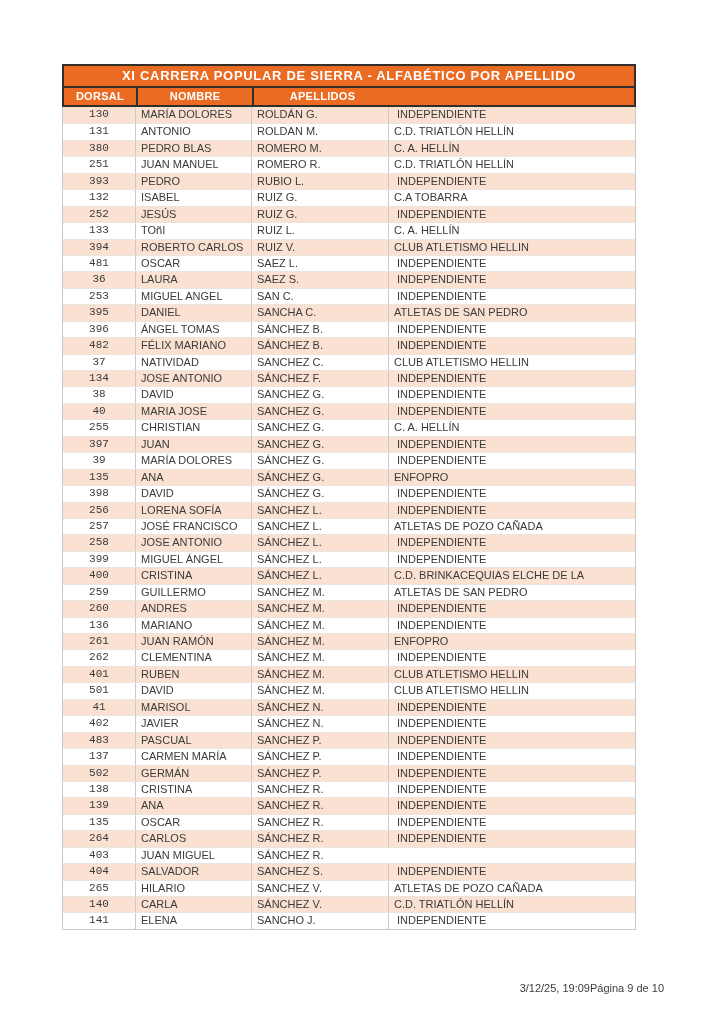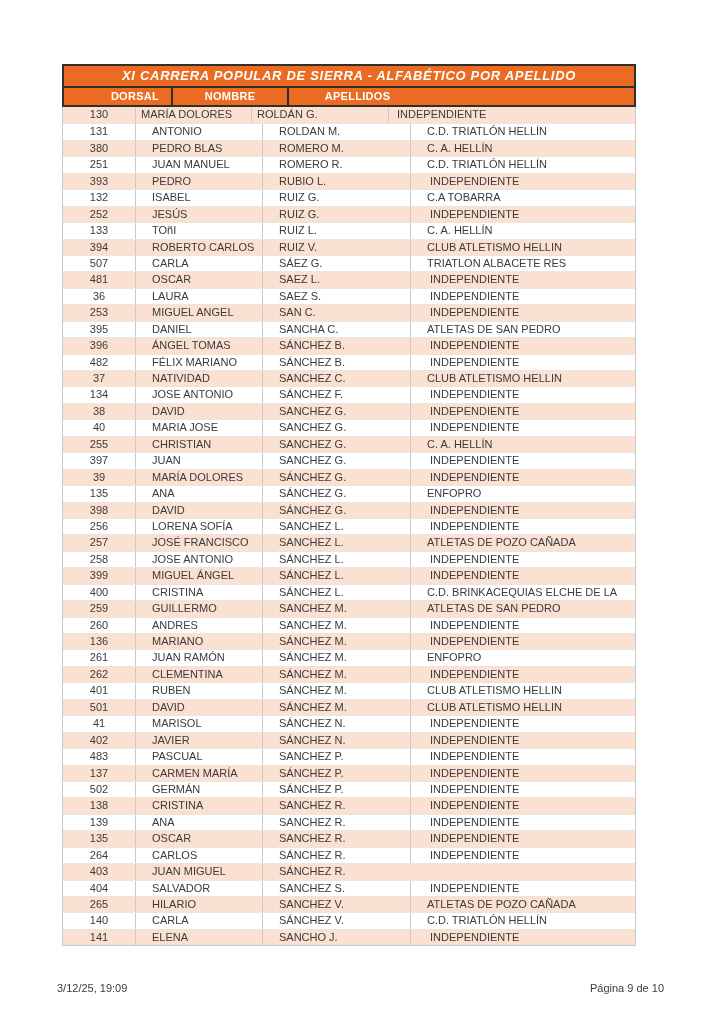--- a/index.html
+++ b/index.html
@@ -15,58 +15,57 @@
     width:725px;height:1024px;position:relative;background:#ffffff;
     font-family:"Liberation Sans", sans-serif;
     -webkit-font-smoothing:antialiased;
   }
   .table-wrap{position:absolute;left:62px;top:64px;width:574px;}
   .title-bar{
     box-sizing:border-box;height:24px;
     background:var(--header-orange,#ec6b23);
     border:2px solid var(--border-dark,#322e2a);
     color:#ffffff;font-weight:bold;font-size:13px;line-height:20px;
-    text-align:center;letter-spacing:0.7px;white-space:nowrap;overflow:hidden;font-style:italic;
+    text-align:center;letter-spacing:0.7px;white-space:nowrap;overflow:hidden;
   }
   .header-row{
     box-sizing:border-box;display:grid;grid-template-columns:74px 116px 137px 1fr;
     height:19px;background:var(--header-orange,#ec6b23);
     border-left:2px solid var(--border-dark,#322e2a);
     border-right:2px solid var(--border-dark,#322e2a);
     border-bottom:2px solid var(--border-dark,#322e2a);
-    padding-left:35px;
   }
   .header-cell{
     box-sizing:border-box;color:#ffffff;font-weight:bold;font-size:11px;
     line-height:16px;text-align:center;letter-spacing:0.3px;overflow:hidden;
   }
   .header-cell:not(:last-child){border-right:2px solid var(--border-dark,#322e2a);}
   .tbody{
     box-sizing:border-box;
     border-left:1px solid var(--grid-light,#c9c9c9);
     border-right:1px solid var(--grid-light,#c9c9c9);
     border-bottom:1px solid var(--grid-light,#c9c9c9);
     background:#ffffff;
   }
   .row{
     box-sizing:border-box;display:grid;grid-template-columns:73px 116px 137px 1fr;
     height:16.44px;background:#ffffff;
   }
-  .row + .row{border-top:1px solid var(--row-line,#ebe5e0);gap:11px;}
+  .row + .row{border-top:1px solid var(--row-line,#ebe5e0);}
   .row:nth-child(odd){background:var(--row-shade,#fae1d1);}
   .cell{
     box-sizing:border-box;font-size:11px;color:var(--text-dark,#3b3b3b);
     line-height:15.4px;overflow:hidden;white-space:pre;
   }
   .cell:not(:last-child){border-right:1px solid var(--grid-light,#c9c9c9);}
-  .cell.dorsal{text-align:center;}
+  .cell.dorsal{text-align:center;font-family:Liberation Mono, monospace;}
   .cell.nombre,.cell.apellidos,.cell.club{padding-left:5px;}
   .footer{
     position:absolute;left:57px;top:982px;width:607px;
-    display:flex;justify-content:space-between;
+    display:flex;justify-content:flex-end;
     font-size:11px;color:#3c3c3c;
   }
 </style>
 </head>
 <body>
 
 <div class="table-wrap">
   <div class="title-bar">XI CARRERA POPULAR DE SIERRA - ALFABÉTICO POR APELLIDO</div>
   <div class="header-row">
     <div class="header-cell">DORSAL</div>
@@ -122,26 +121,20 @@
         <div class="cell apellidos">RUIZ L.</div>
         <div class="cell club">C. A. HELLÍN</div>
       </div>
       <div class="row">
         <div class="cell dorsal">394</div>
         <div class="cell nombre">ROBERTO CARLOS</div>
         <div class="cell apellidos">RUIZ V.</div>
         <div class="cell club">CLUB ATLETISMO HELLIN</div>
       </div>
       <div class="row">
-        <div class="cell dorsal">507</div>
-        <div class="cell nombre">CARLA</div>
-        <div class="cell apellidos">SÁEZ G.</div>
-        <div class="cell club">TRIATLON ALBACETE RES</div>
-      </div>
-      <div class="row">
         <div class="cell dorsal">481</div>
         <div class="cell nombre">OSCAR</div>
         <div class="cell apellidos">SAEZ L.</div>
         <div class="cell club"> INDEPENDIENTE</div>
       </div>
       <div class="row">
         <div class="cell dorsal">36</div>
         <div class="cell nombre">LAURA</div>
         <div class="cell apellidos">SAEZ S.</div>
         <div class="cell club"> INDEPENDIENTE</div>

